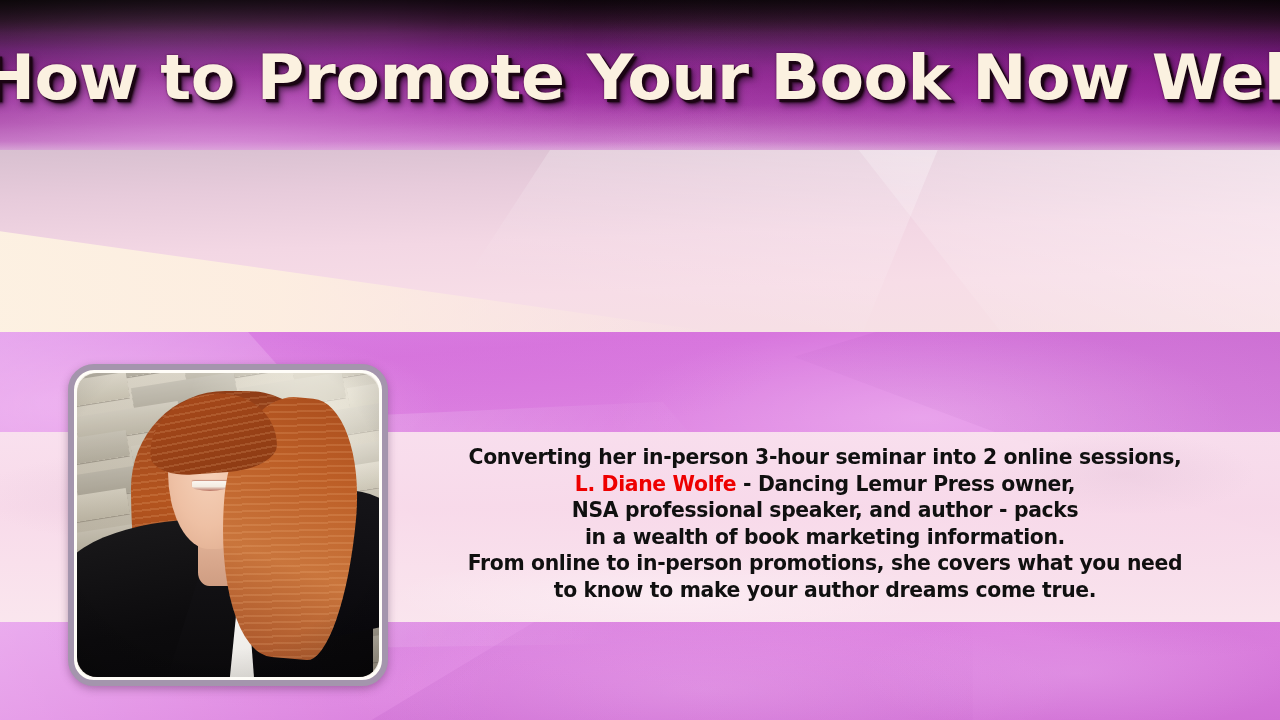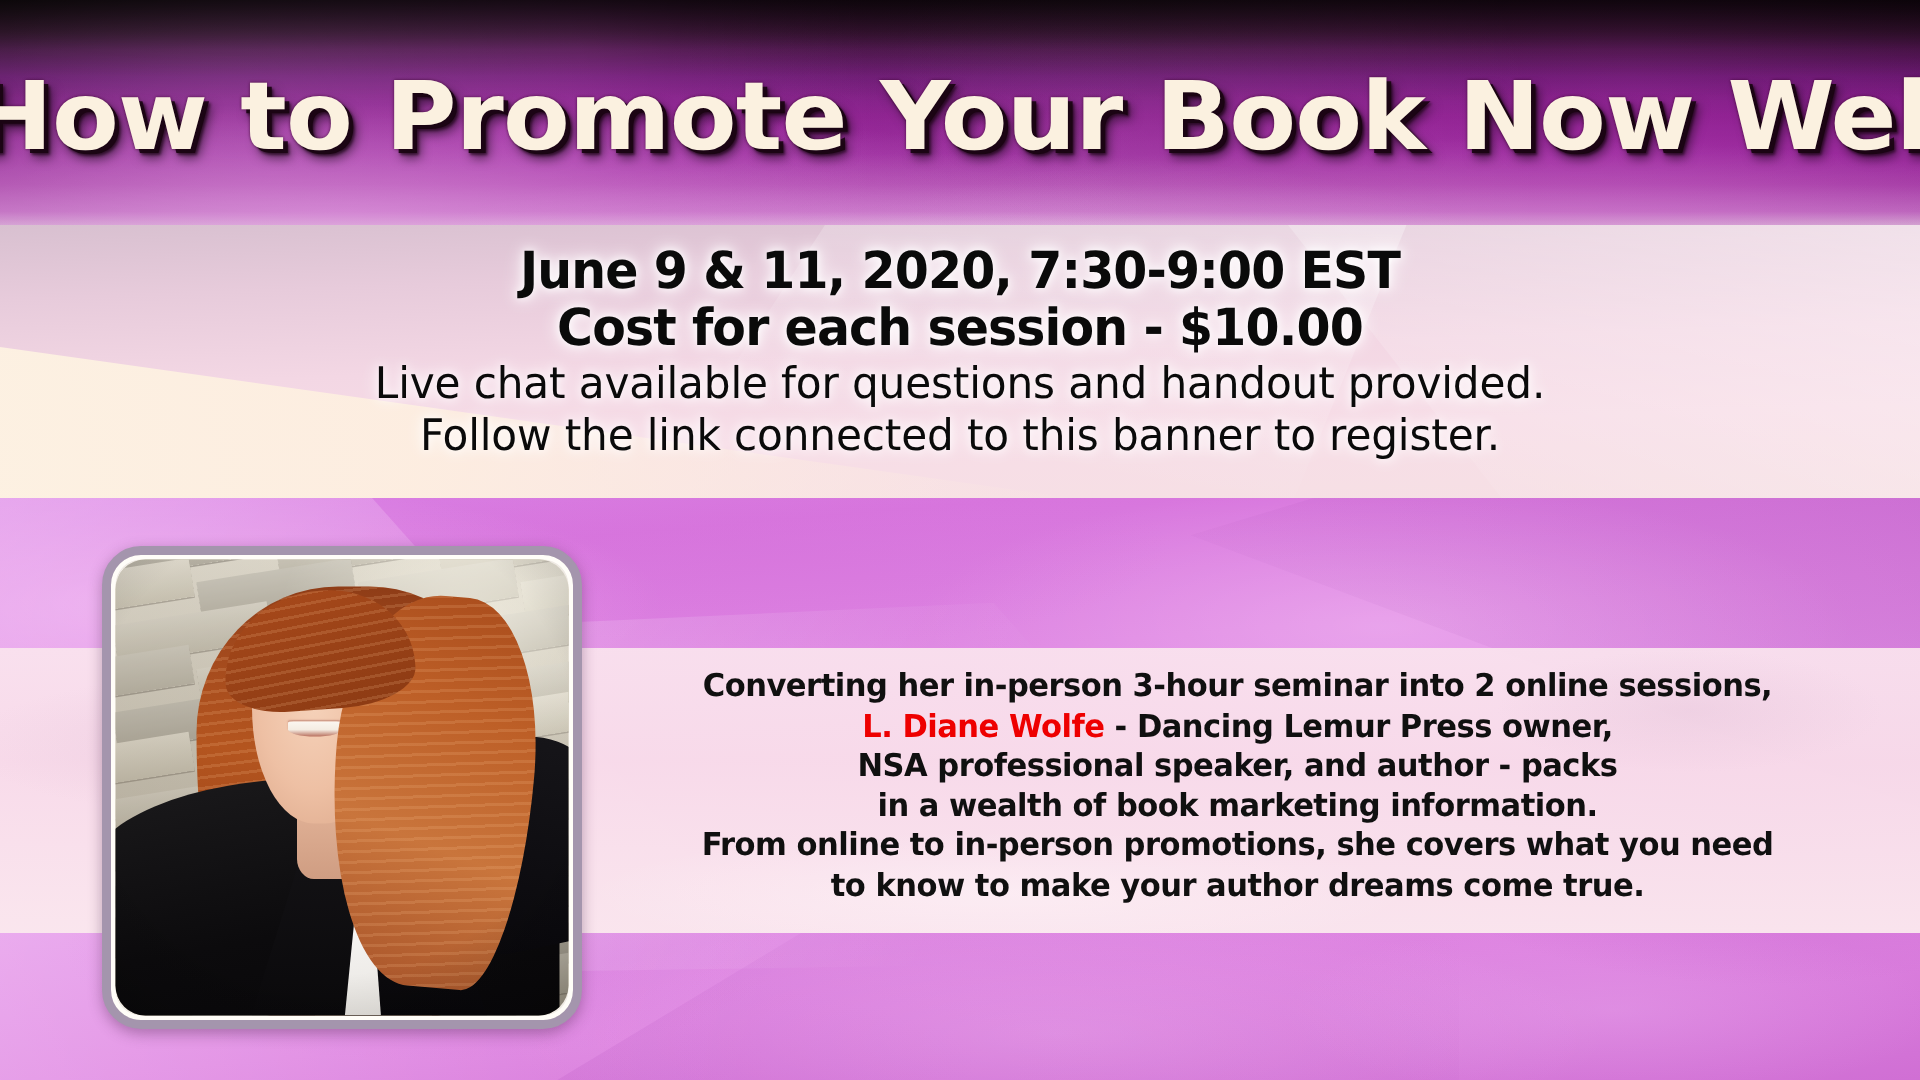--- a/index.html
+++ b/index.html
@@ -318,26 +318,20 @@
     <div class="bot-diag-c"></div>
     <div class="bot-sheen"></div>
   </div>
 
   <div class="bio-plate">
     <div class="smudge"></div>
   </div>
 
   <div class="title">How to Promote Your Book Now Webinar!</div>
 
-  <div class="mid-text">
-    <div class="mid-line-1">June 9 &amp; 11, 2020, 7:30-9:00 EST</div>
-    <div class="mid-line-2">Cost for each session - $10.00</div>
-    <div class="mid-line-3">Live chat available for questions and handout provided.</div>
-    <div class="mid-line-4">Follow the link connected to this banner to register.</div>
-  </div>
 
   <div class="photo-frame">
     <div class="photo">
       <div class="bricks" id="brickwall">
           <i style="left: 0px; top: -14px; width: 104px; filter: brightness(0.82);"></i>
           <i style="left: 108px; top: -14px; width: 104px; filter: brightness(0.886);"></i>
           <i style="left: 216px; top: -14px; width: 104px; filter: brightness(0.952);"></i>
           <i style="left: -52px; top: 15px; width: 104px; filter: brightness(0.974);"></i>
           <i style="left: 56px; top: 15px; width: 104px; filter: brightness(0.842);"></i>
           <i style="left: 164px; top: 15px; width: 104px; filter: brightness(0.908);"></i>

